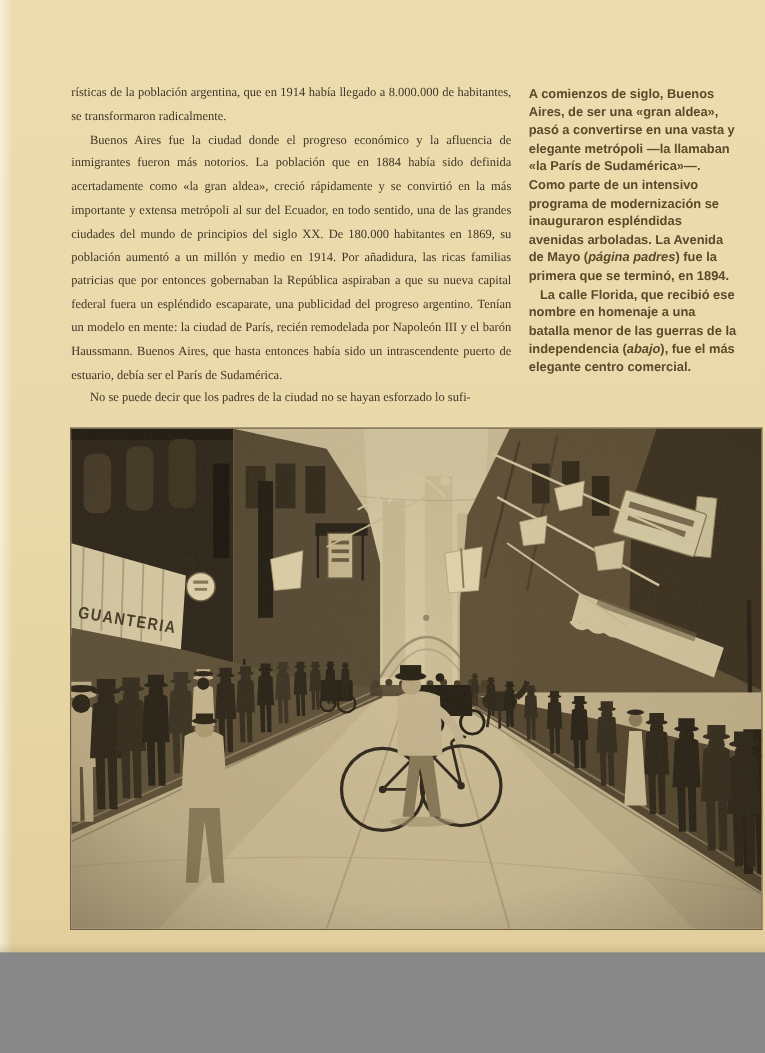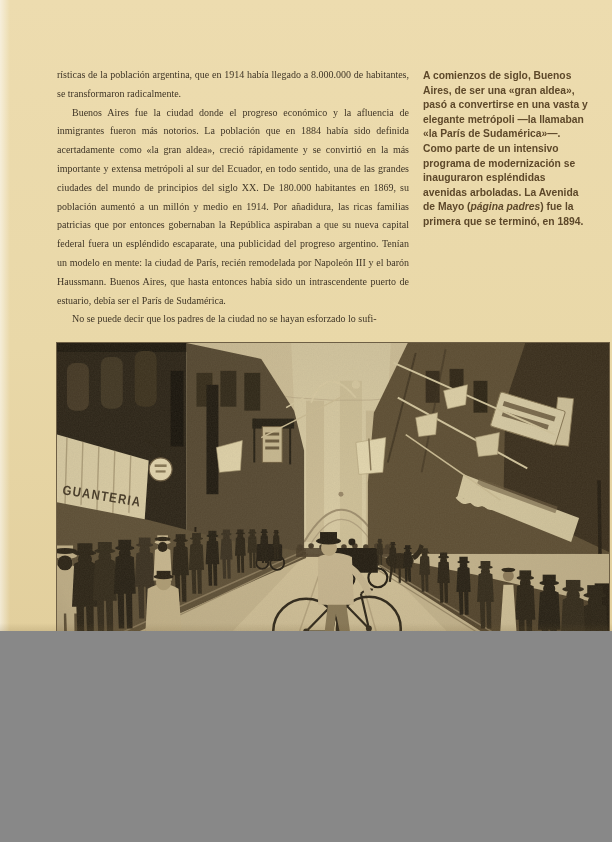--- a/index.html
+++ b/index.html
@@ -1,16 +1,16 @@
 <!DOCTYPE html>
 <html><head>
 <meta charset="utf-8">
 <style>
   html,body{margin:0;padding:0;background:#888;}
-  .page{position:relative;width:612px;height:631px;overflow:hidden;
+  .page{position:relative;width:612px;height:762px;overflow:hidden;
     background:linear-gradient(180deg,#eddcaf 0%,#e9d8a8 55%,#e2cf9d 100%);
     font-family:"Liberation Serif", serif;}
   .scan-edge{position:absolute;left:0;top:0;bottom:0;width:10px;
     background:linear-gradient(90deg,rgba(255,255,255,.55),rgba(255,255,255,0));}
   .scan-bottom{position:absolute;left:0;right:0;bottom:0;height:8px;
     background:linear-gradient(0deg,rgba(110,90,50,.16),rgba(110,90,50,0));}
 
   .article{position:absolute;left:57px;top:66px;width:352px;
     color:#3f3526;font-size:10px;line-height:18.8px;text-align:justify;}
   .article p{margin:0;}
@@ -45,20 +45,21 @@
   <div class="scan-edge"></div>
 
   <div class="article">
     <p>rísticas de la población argentina, que en 1914 había llegado a 8.000.000 de habitantes, se transformaron radicalmente.</p>
     <p class="indent">Buenos Aires fue la ciudad donde el progreso económico y la afluencia de inmigrantes fueron más notorios. La población que en 1884 había sido definida acertadamente como «la gran aldea», creció rápidamente y se convirtió en la más importante y extensa metrópoli al sur del Ecuador, en todo sentido, una de las grandes ciudades del mundo de principios del siglo XX. De 180.000 habitantes en 1869, su población aumentó a un millón y medio en 1914. Por añadidura, las ricas familias patricias que por entonces gobernaban la República aspiraban a que su nueva capital federal fuera un espléndido escaparate, una publicidad del progreso argentino. Tenían un modelo en mente: la ciudad de París, recién remodelada por Napoleón III y el barón Haussmann. Buenos Aires, que hasta entonces había sido un intrascendente puerto de estuario, debía ser el París de Sudamérica.</p>
     <p class="indent">No se puede decir que los padres de la ciudad no se hayan esforzado lo sufi-</p>
   </div>
 
   <aside class="sidebar">
     <p><span>A comienzos de siglo, Buenos Aires, de ser una «gran aldea», pasó a convertirse en una vasta y elegante metrópoli —la llamaban «la París de Sudamérica»—. Como parte de un intensivo programa de modernización se inauguraron espléndidas avenidas arboladas. La Avenida de Mayo (</span><i>página padres</i><span>) fue la primera que se terminó, en 1894.</span></p>
+    <p class="indent"><span>La calle Florida, que recibió ese nombre en homenaje a una batalla menor de las guerras de la independencia (</span><i>abajo</i><span>), fue el más elegante centro comercial.</span></p>
   </aside>
 
   <figure class="photo">
     <svg viewBox="0 0 554 402" preserveAspectRatio="none">
       <defs>
         <linearGradient id="bgG" x1="0" y1="0" x2="0" y2="1">
           <stop offset="0" stop-color="#d2c39c"></stop>
             <stop offset="0.5" stop-color="#cdbd96"></stop>
             <stop offset="1" stop-color="#c6b690"></stop>
         </linearGradient>

